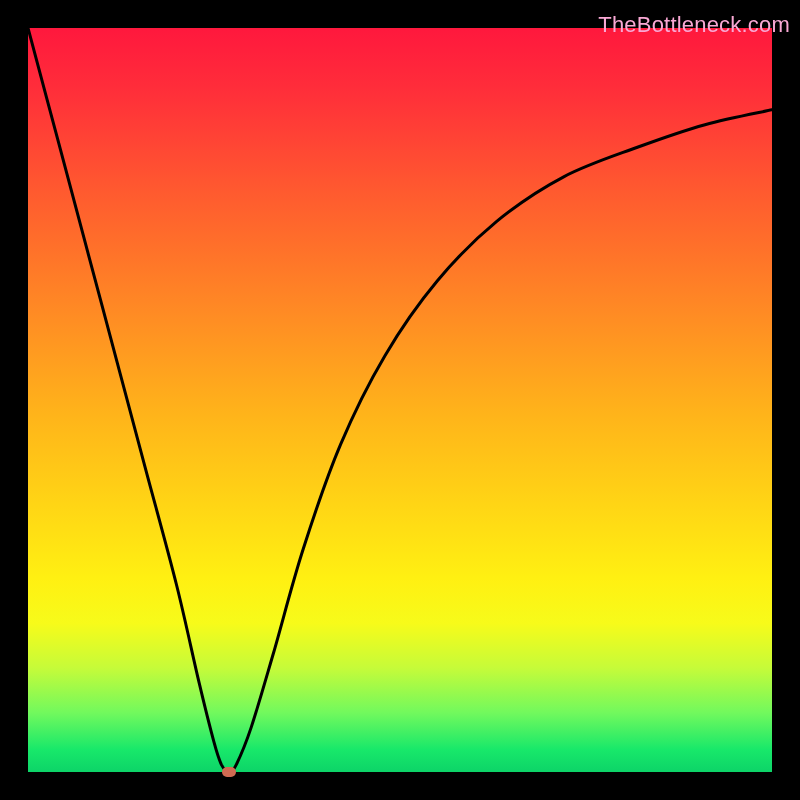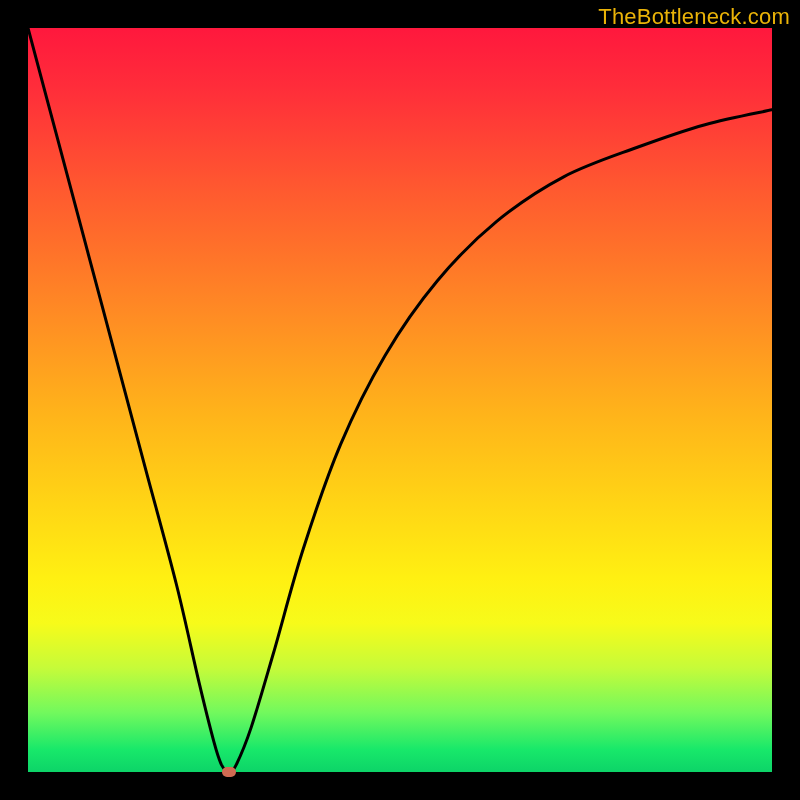--- a/index.html
+++ b/index.html
@@ -38,23 +38,23 @@
       #fff012 74%,
       #f7fb1a 80%,
       #c6fb39 86%,
       #72f95d 92%,
       #18e86a 97%,
       #0dd468 100%
     );
   }
   .watermark {
     position: absolute;
-    top: 4px;
+    top: 12px;
     right: 10px;
-    color: #eab308;
+    color: #f9a8d4;
     font-size: 22px;
     letter-spacing: 0.2px;
     user-select: none;
   }
   svg.curve {
     position: absolute;
     top: 0;
     left: 0;
     width: 744px;
     height: 744px;

